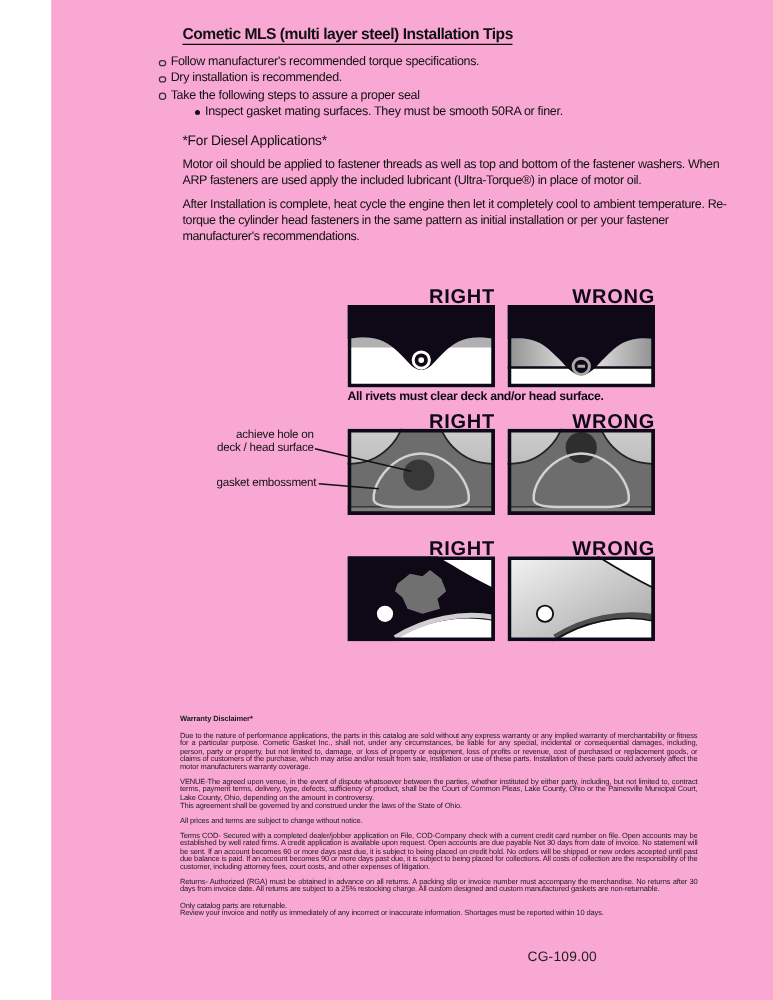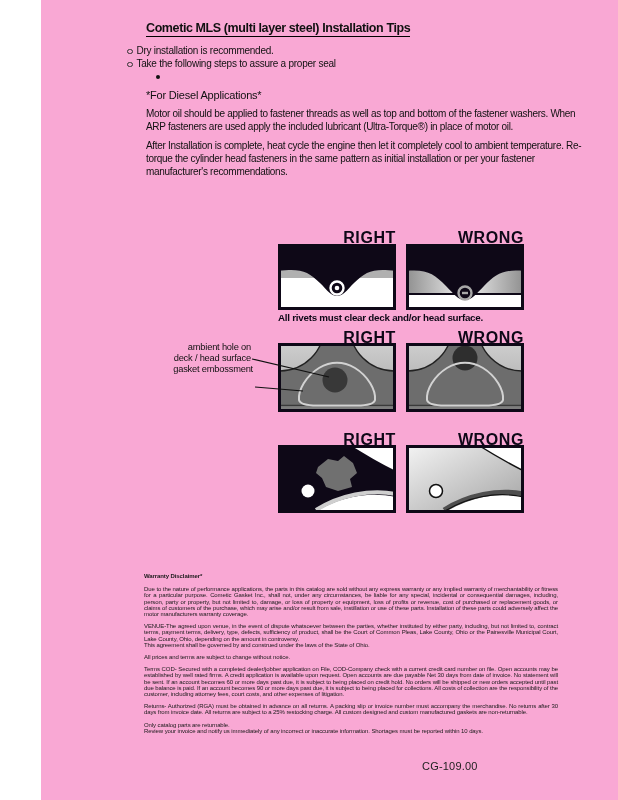--- a/index.html
+++ b/index.html
@@ -38,28 +38,33 @@
 </head>
 <body>
 
 <div class="page">
 
   <div class="content-top">
     <div class="doc-title">Cometic MLS (multi layer steel) Installation Tips</div>
 
     <div class="bullet-row">
       <span class="mk mk-open"></span>
+      <span>Follow manufacturer's recommended torque specifications.</span>
+    </div>
+    <div class="bullet-row">
+      <span class="mk mk-open"></span>
       <span>Dry installation is recommended.</span>
     </div>
     <div class="bullet-row">
       <span class="mk mk-open"></span>
       <span>Take the following steps to assure a proper seal</span>
     </div>
     <div class="bullet-row indent2">
       <span class="mk mk-fill"></span>
+      <span>Inspect gasket mating surfaces.  They must be smooth 50RA or finer.</span>
     </div>
 
     <div class="diesel-head">*For Diesel Applications*</div>
     <div class="diesel-p">Motor oil should be applied to fastener threads as well as top and bottom of the fastener washers. When ARP fasteners are used apply the included lubricant (Ultra-Torque®) in place of motor oil.</div>
     <div class="diesel-p">After Installation is complete, heat cycle the engine then let it completely cool to ambient temperature. Re-torque the cylinder head fasteners in the same pattern as initial installation or per your fastener manufacturer's recommendations.</div>
   </div>
 
   <div class="dg-label" style="left:237px;top:229px;">RIGHT</div>
   <div class="dg-label" style="left:365px;top:229px;">WRONG</div>
 
@@ -89,24 +94,24 @@
     <rect x="56" y="47.8" width="6" height="2.4" fill="#a8a8a8"></rect>
     <rect x="1.5" y="1.5" width="115" height="63" fill="none" stroke="#0e0817" stroke-width="3"></rect>
   </svg>
 
   <div class="caption" style="left:237px;top:312px;">All rivets must clear deck and/or head surface.</div>
 
   <div class="dg-label" style="left:237px;top:329px;">RIGHT</div>
   <div class="dg-label" style="left:365px;top:329px;">WRONG</div>
 
   <div class="anno" style="left:88px;top:342px;width:122px;">
-    <div>ambient hole on</div>
+    <div>achieve hole on</div>
     <div>deck / head surface</div>
   </div>
-  <div class="anno" style="left:88px;top:364px;width:124px;">gasket embossment</div>
+  <div class="anno" style="left:88px;top:381px;width:124px;">gasket embossment</div>
 
   <svg class="panel" style="left:237px;top:343px;" width="118" height="69" viewBox="0 0 118 69">
     <defs>
       <linearGradient id="boreG" x1="0" y1="0" x2="0" y2="1">
         <stop offset="0" stop-color="#f2f2f2"></stop>
           <stop offset="1" stop-color="#bdbdbd"></stop>
       </linearGradient>
     </defs>
     <rect width="118" height="69" fill="#6d6d6d"></rect>
     <circle cx="2" cy="-16" r="44" fill="url(#boreG)" stroke="#222222" stroke-width="1.4"></circle>

